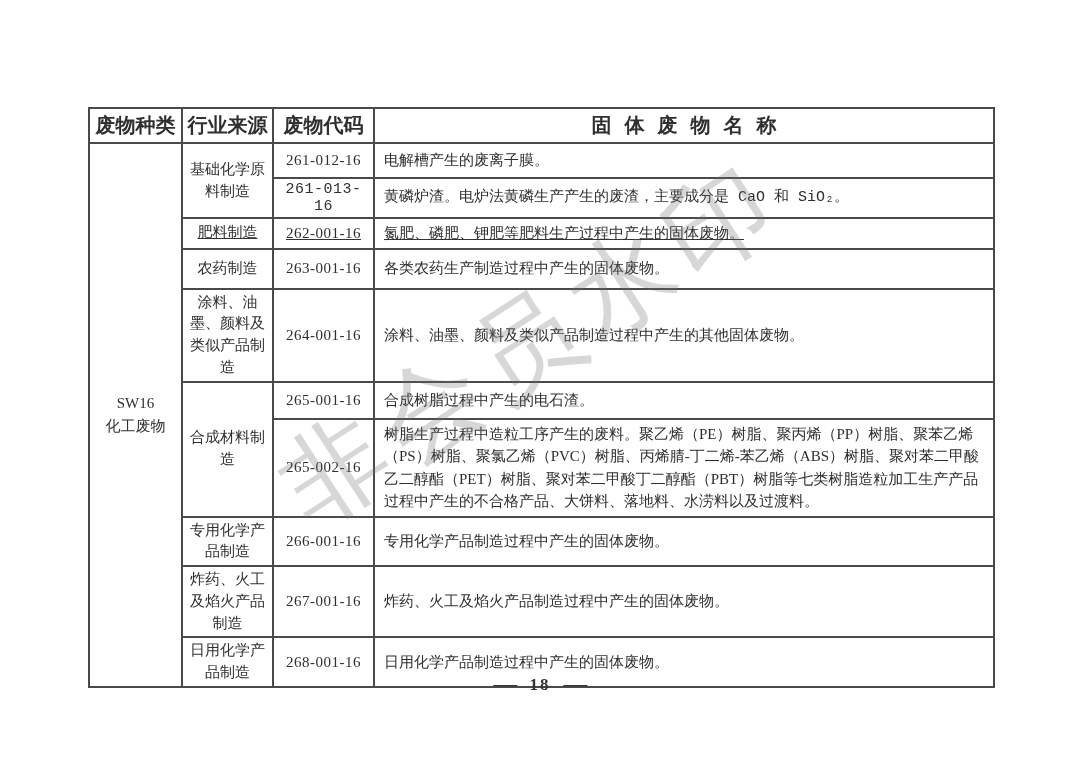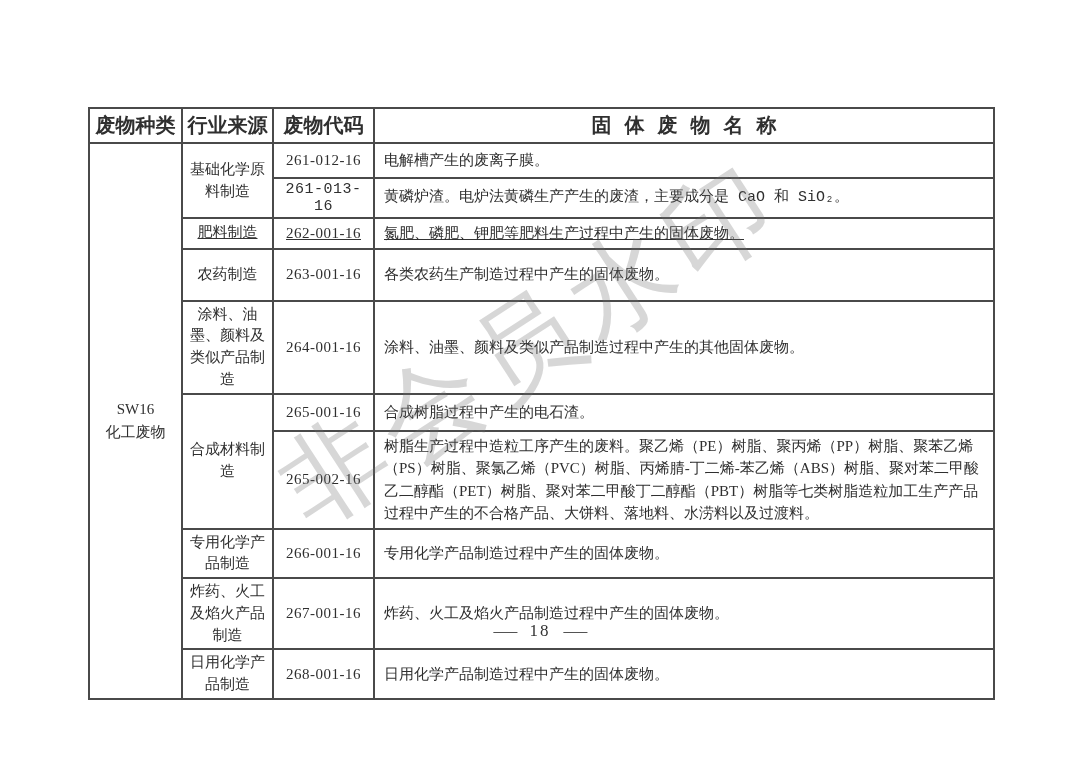--- a/index.html
+++ b/index.html
@@ -46,30 +46,31 @@
     font-weight:bold;
     text-align:center;
     height:35px;
     font-size:20px;
   }
   th.col-name-header{letter-spacing:13px;text-indent:13px;border-radius:10px;}
   td.wt-cell{text-align:center;line-height:1.5;}
   td.ind-cell{text-align:center;line-height:1.45;padding:2px 5px;}
   td.code-cell{text-align:center;letter-spacing:0.5px;margin-top:18px;}
   td.name-cell{text-align:left;padding:3px 9px;line-height:1.5;}
-  .r1{height:35px;} .r2{height:20px;font-family:Liberation Mono, monospace;} .r3{height:26px;text-decoration:underline;} .r4{height:52px;}
+  .r1{height:35px;} .r2{height:20px;font-family:Liberation Mono, monospace;} .r3{height:26px;text-decoration:underline;} .r4{height:40px;}
   .r5{height:75px;} .r6{height:37px;} .r7{height:92px;} .r8{height:48px;}
   .r9{height:48px;} .r10{height:49px;}
   .footer{
     position:absolute;
-    left:0;top:621px;width:1080px;
+    left:0;top:675px;width:1080px;
     text-align:center;
     font-size:17px;
     color:#333;
     z-index:2;
+    font-weight:bold;
   }
   .footer .dash{display:inline-block;margin:0 16px;letter-spacing:0;transform:scaleX(1.4);}
   .footer .num{display:inline-block;letter-spacing:2px;}
 </style>
 </head>
 <body>
 
 <div class="page">
 
   <div class="watermark">非会员水印</div>

